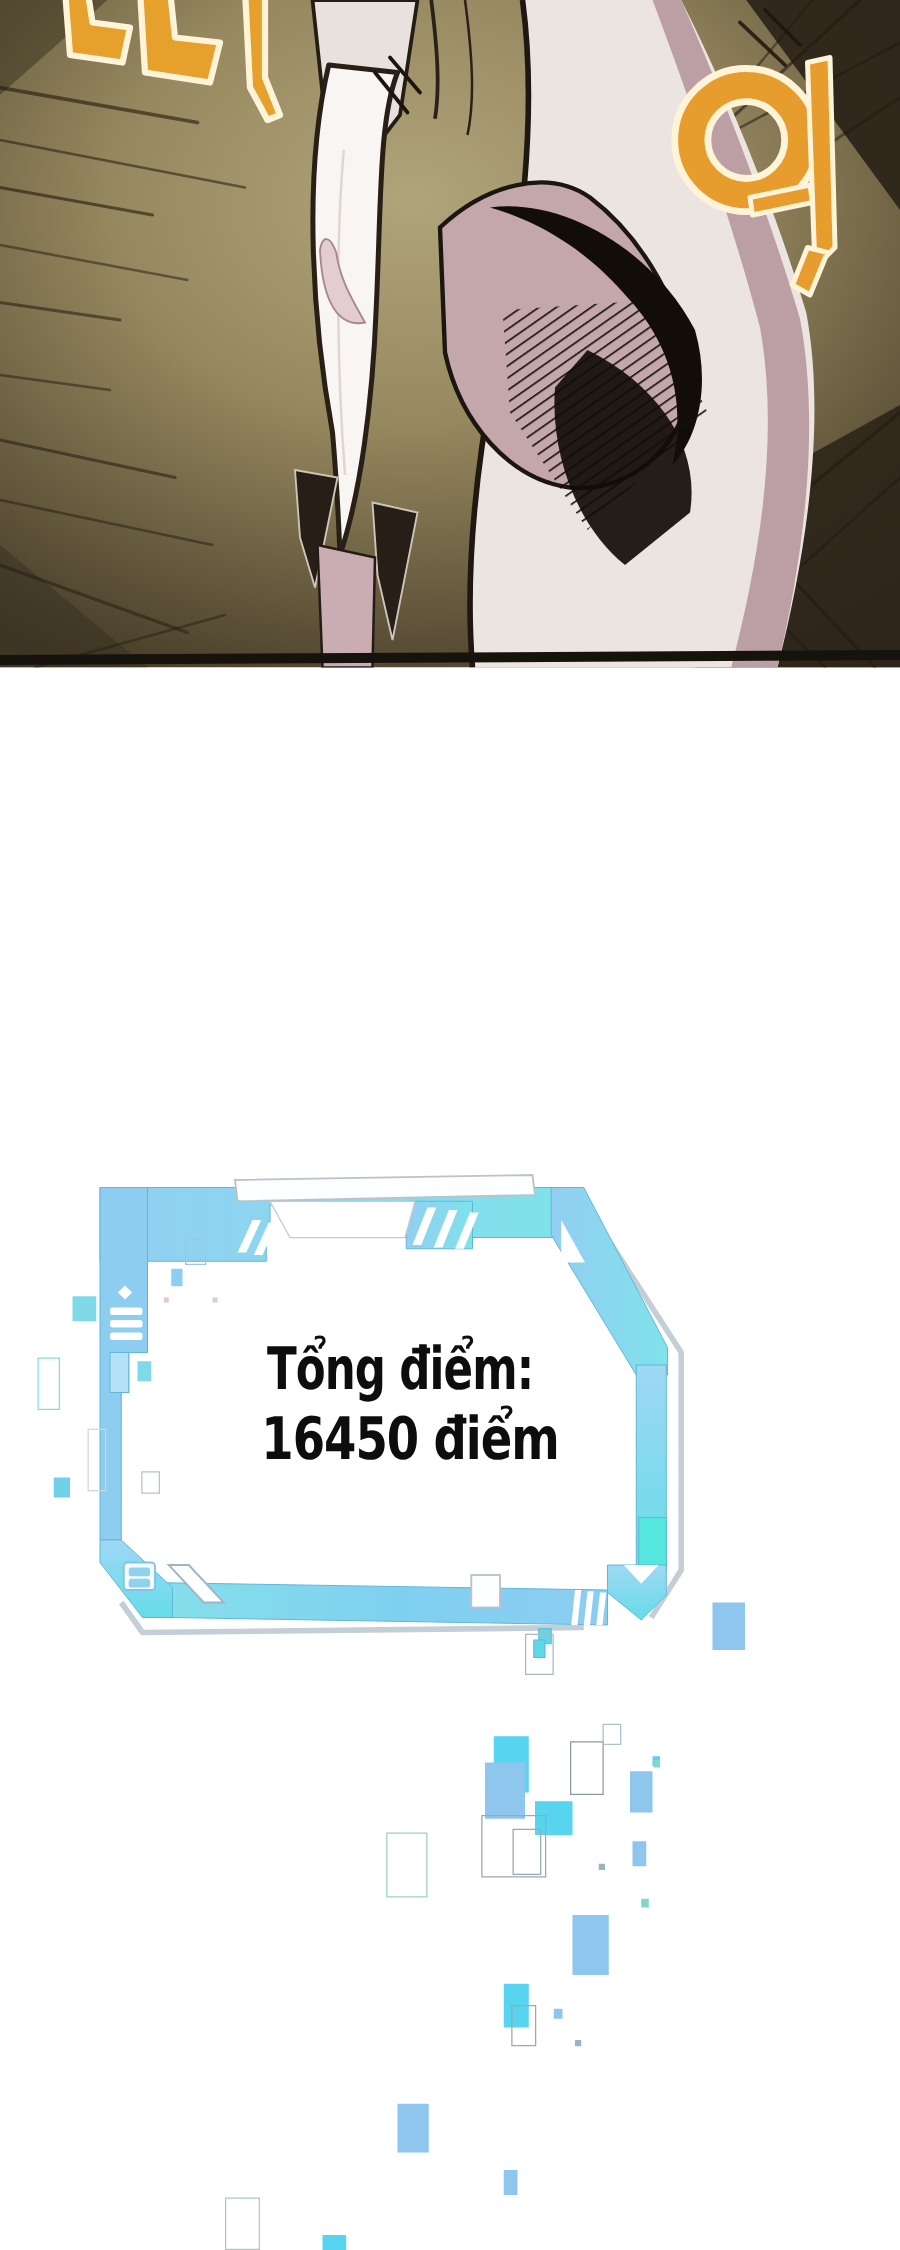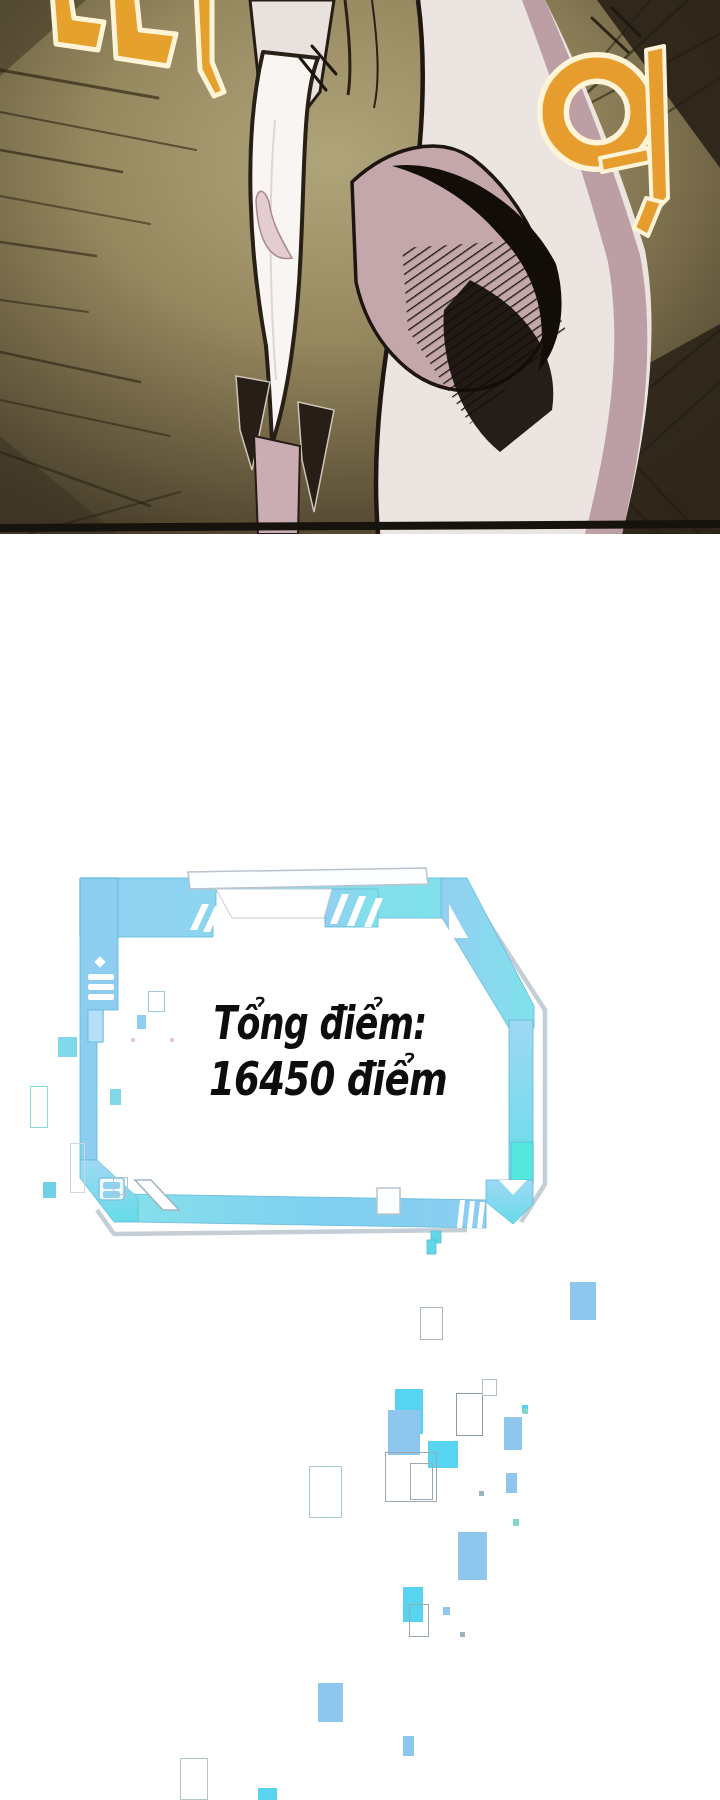--- a/index.html
+++ b/index.html
@@ -2,21 +2,21 @@
 <html><head>
 <meta charset="utf-8">
 <style>
   html,body{margin:0;padding:0;background:#e9e9e9;}
   .page{
     position:relative;width:720px;height:1800px;margin:0 auto;
     background:#ffffff;overflow:hidden;
     font-family:"DejaVu Sans","Liberation Sans",sans-serif;
   }
   .panel-wrap{position:absolute;left:0;top:0;width:720px;height:534px;}
-  .status-wrap{position:absolute;left:0;top:832px;width:624px;height:560px;font-style:italic;}
+  .status-wrap{position:absolute;left:0;top:904px;width:624px;height:560px;}
   .particle{position:absolute;box-sizing:border-box;}
   svg{display:block;}
   .status-text{
     font-family:"DejaVu Sans","Liberation Sans",sans-serif;
     font-weight:bold;fill:#0d0d0d;
   }
 </style>
 </head>
 <body>
 

